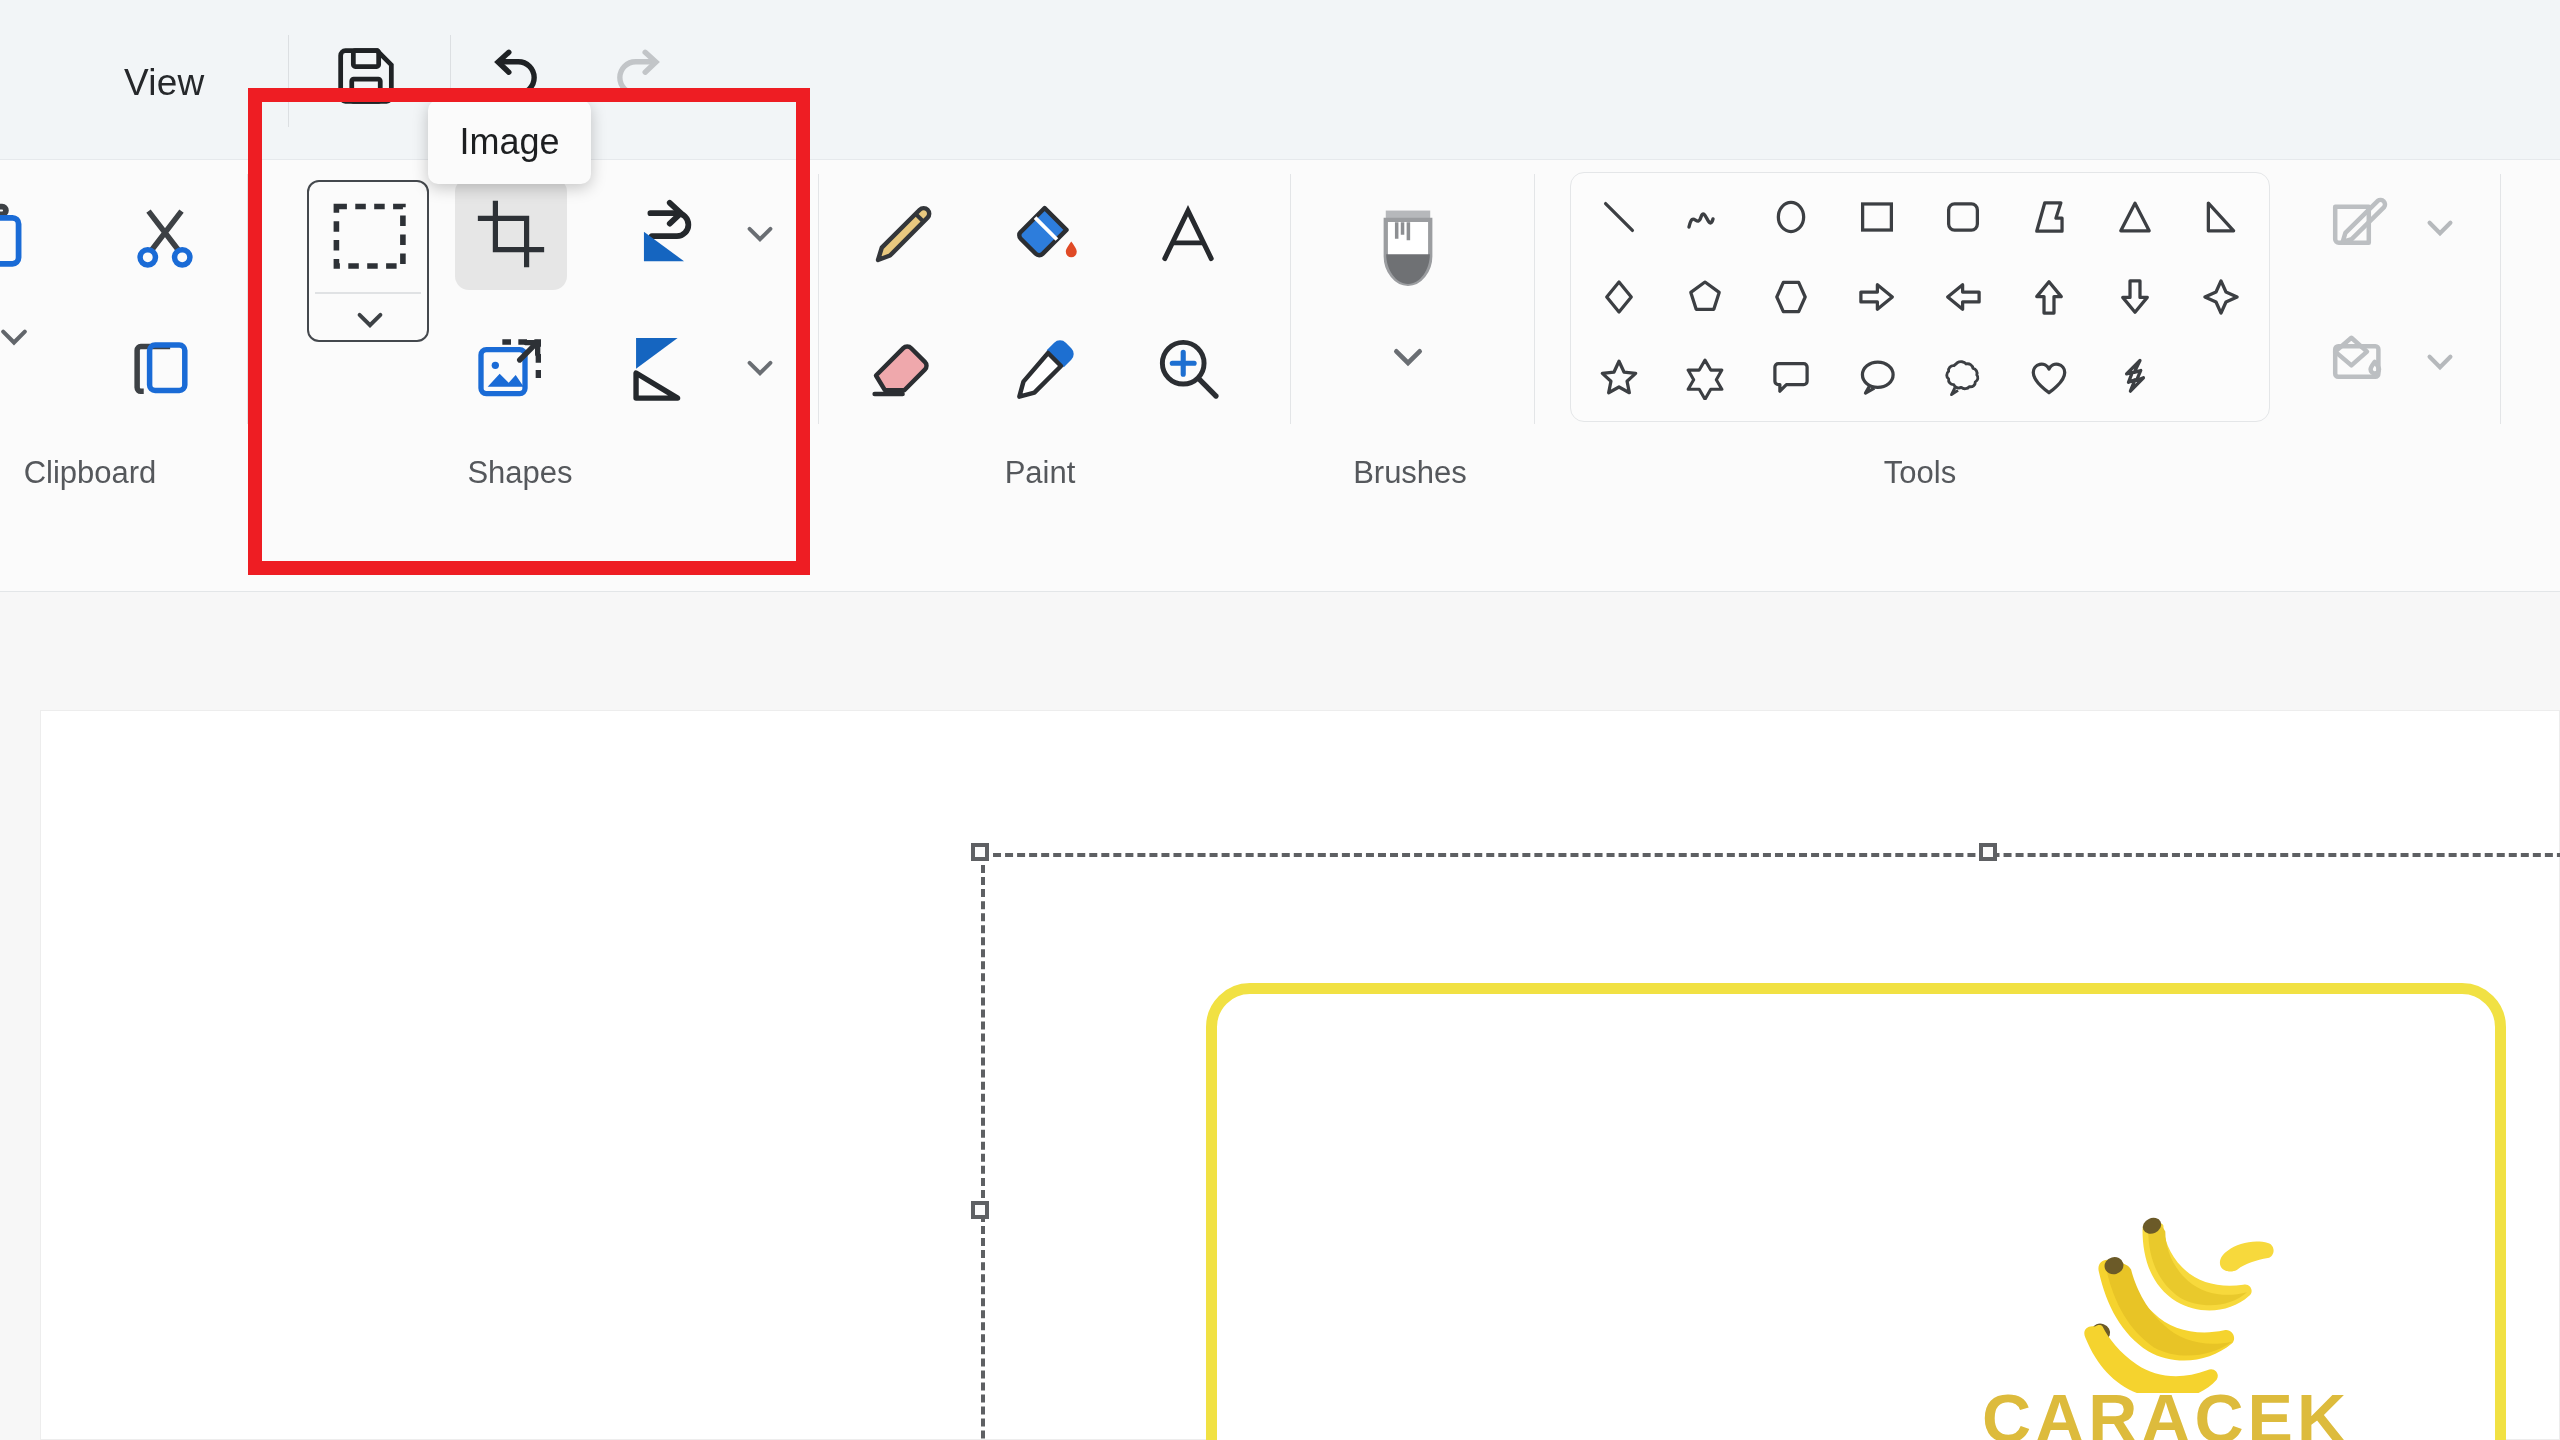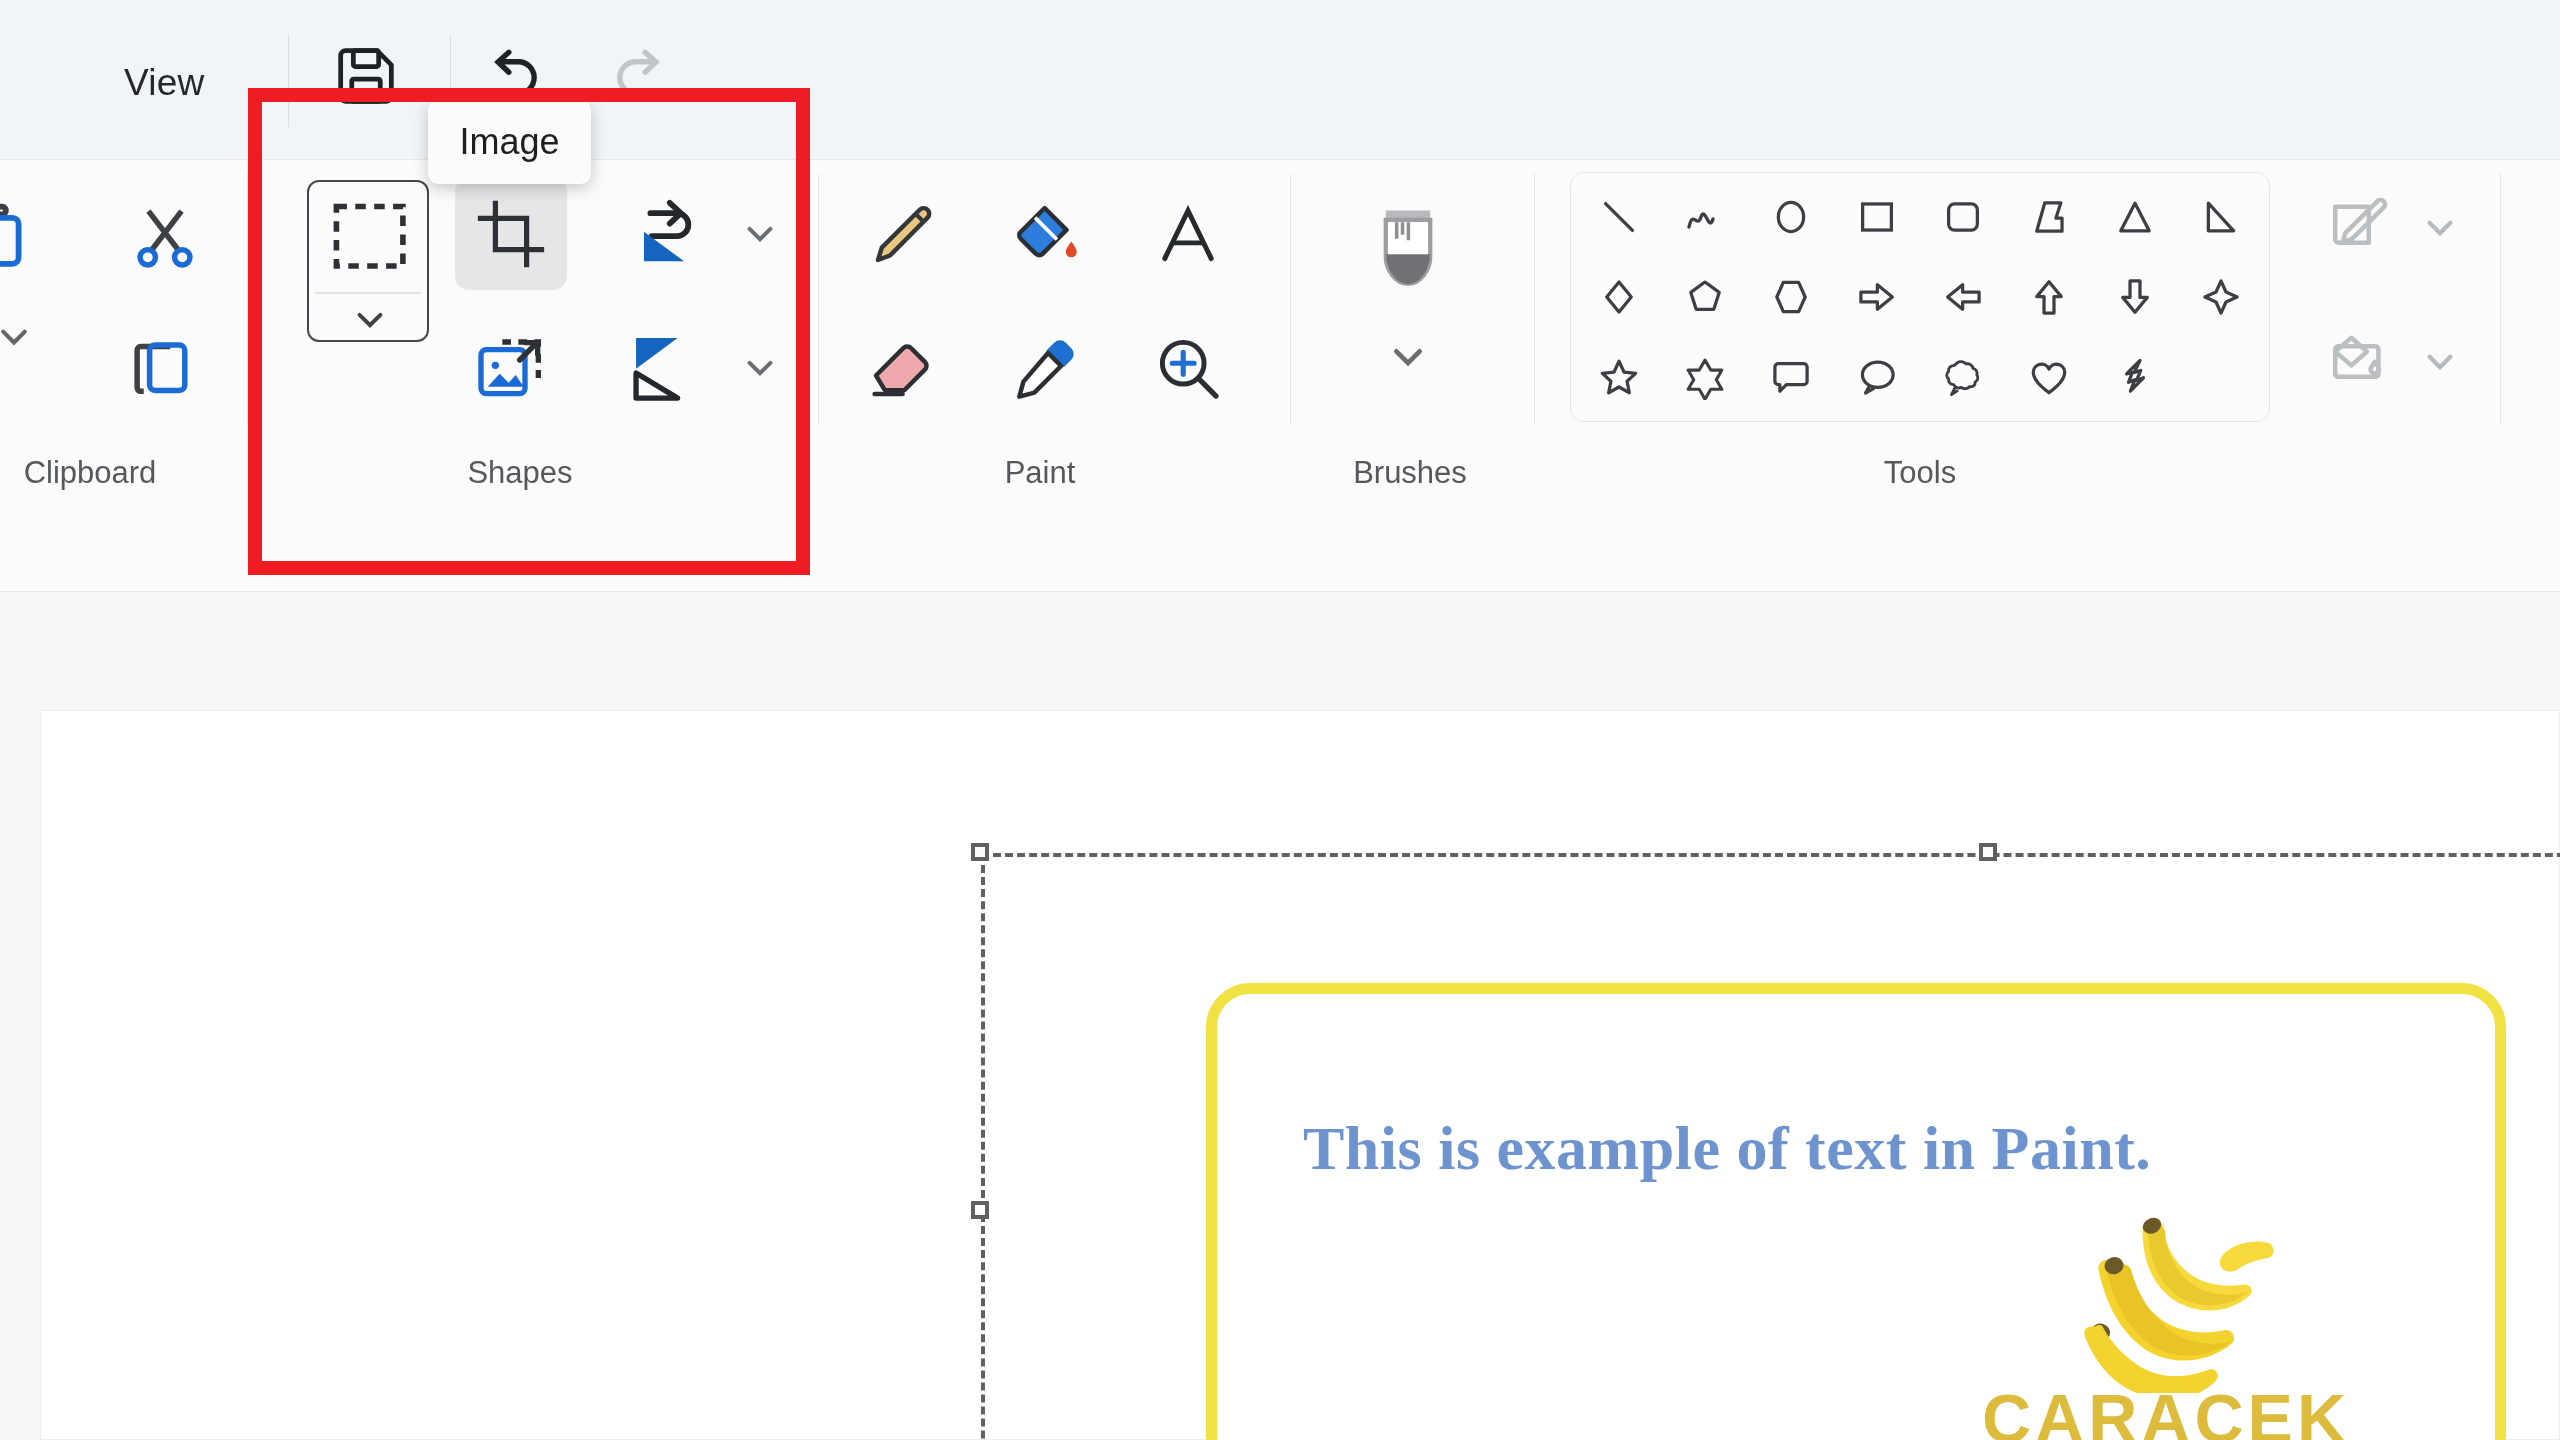--- a/index.html
+++ b/index.html
@@ -507,21 +507,20 @@
   <div class="canvas-wrap">
     <div class="canvas-sheet">
 
       <div class="sel-rect"></div>
       <div class="sel-handle" style="left:930px; top:132px;"></div>
       <div class="sel-handle" style="left:1938px; top:132px;"></div>
       <div class="sel-handle" style="left:930px; top:490px;"></div>
 
       <div class="yellowbox" style="left:1165px; top:272px; width:1300px; height:578px;"></div>
 
-      <div class="paint-text" style="left:1262px; top:400px;">This is example of text in Paint.</div>
 
       <div class="logo" style="left:1915px; top:500px;">
         <span class="logo-bananas">
           <svg width="270" height="190" viewBox="0 0 140 100">
             <path d="M62 10c-3-2-7 0-7 4 0 16 5 30 18 38 12 7 28 6 38-3 3-2 1-7-3-6-12 2-24-1-32-9-7-7-10-16-10-22 0-1-2-2-4-2z" fill="#f7d93c"></path>
             <path d="M63 11c-2-1-5 0-5 3 0 15 5 28 17 36 11 6 26 5 35-3-11 3-23 1-31-6-8-7-12-17-12-26-1-2-2-3-4-4z" fill="#e9c92c"></path>
             <path d="M100 25c5-4 14-6 21-4 4 1 4 7 0 8-6 1-12 3-16 6-3 2-8 1-9-2-1-3 1-6 4-8z" fill="#f7d93c"></path>
             <path d="M38 30c-4-1-7 2-6 6 4 18 12 33 26 42 14 8 32 6 44-4 3-3 0-8-4-7-14 3-28 0-37-9-9-8-14-19-16-26-1-2-4-2-7-2z" fill="#f5d32e"></path>
             <path d="M40 31c-3-1-5 1-4 4 4 18 12 32 25 41 13 7 30 5 41-3-13 3-27 0-36-9-10-9-15-21-17-29-1-2-4-4-9-4z" fill="#e8c426"></path>
             <path d="M54 13c-3-2-7 0-6 4" fill="none"></path>

